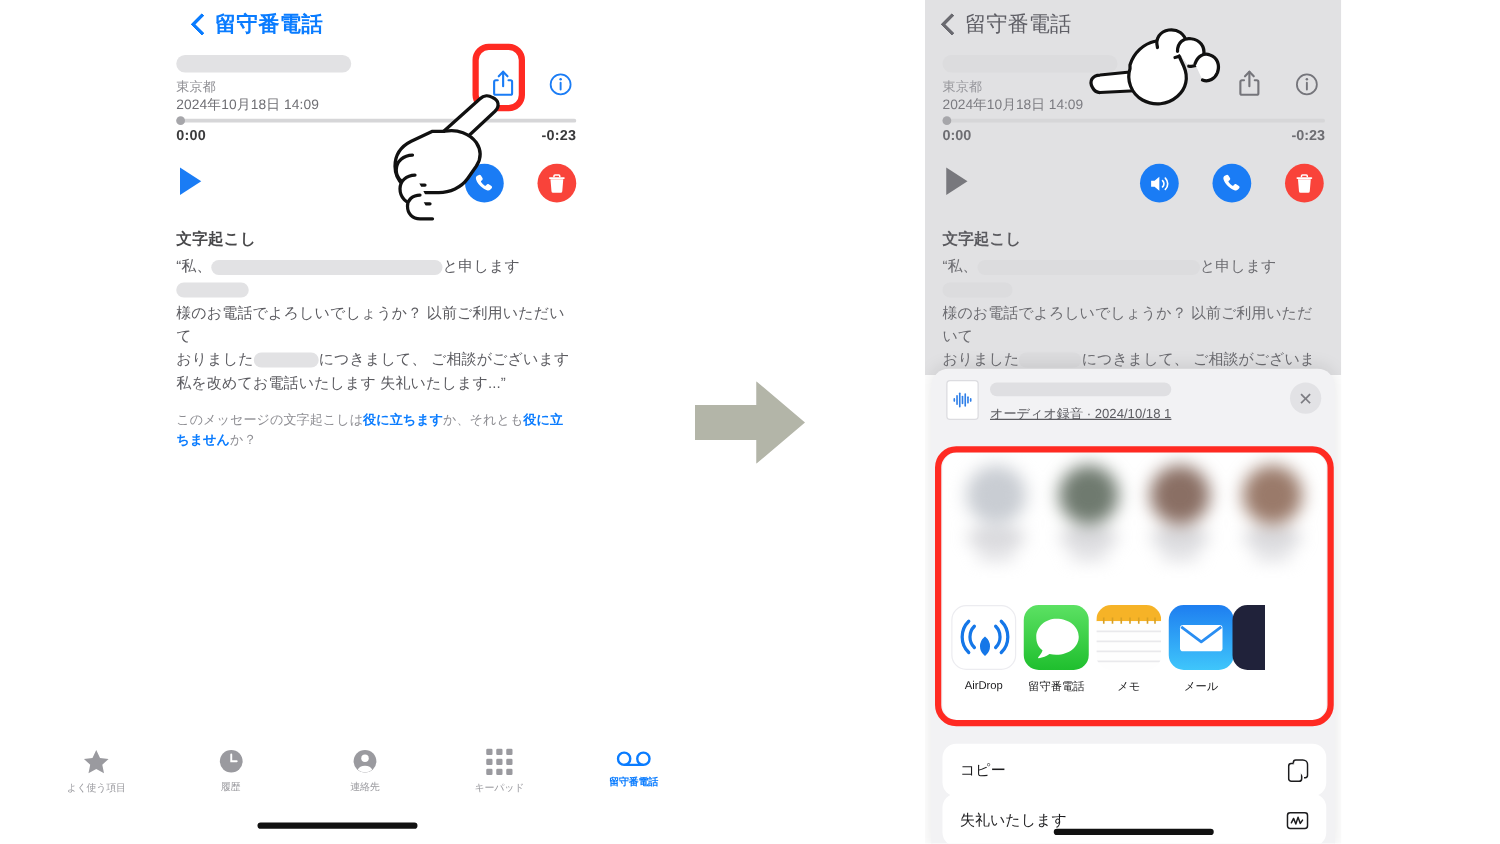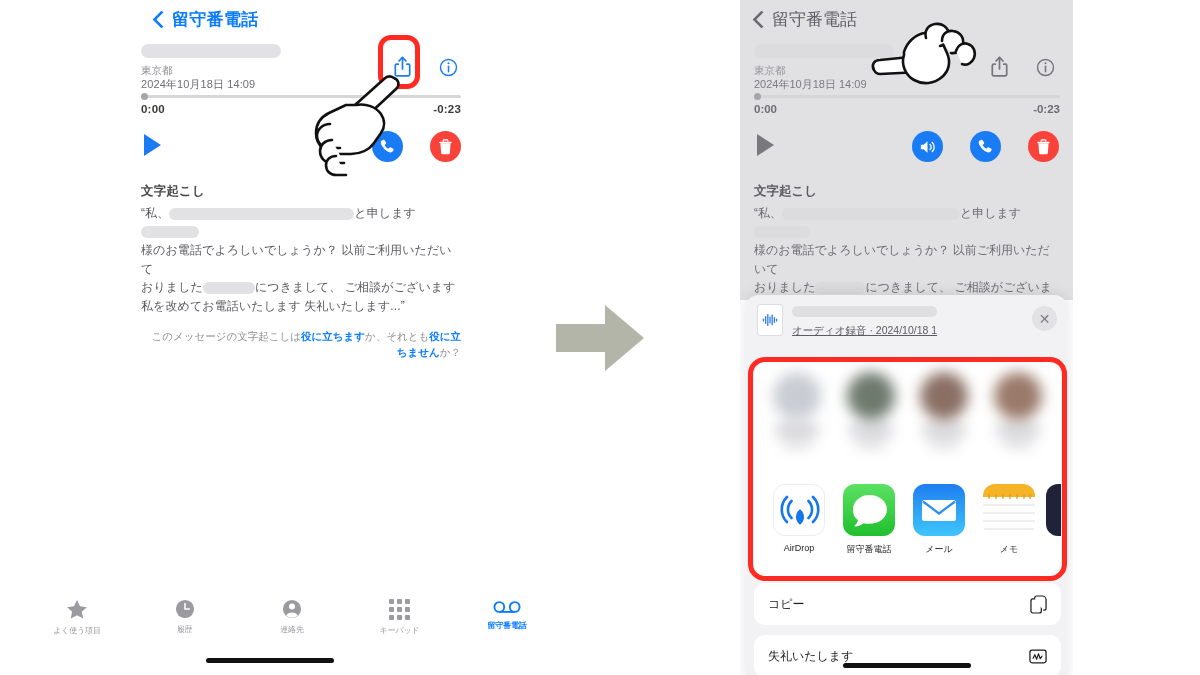--- a/index.html
+++ b/index.html
@@ -48,21 +48,21 @@
     border-left: 17px solid #1a7cf5; border-top: 11px solid transparent; border-bottom: 11px solid transparent;
   }
   .round-btn { position: absolute; width: 31px; height: 31px; border-radius: 50%; display: flex; align-items: center; justify-content: center; }
   .btn-call { background: #1a7cf5; right: 58px; top: 1px; }
   .btn-trash { background: #f9433a; right: 0; top: 1px; }
 
   .tr-wrap { position: absolute; left: 141px; top: 183px; width: 320px; }
   .tr-title { font-size: 12.5px; font-weight: 700; color: #48484a; letter-spacing: .2px; }
   .tr-body { margin-top: 4px; font-size: 12px; color: #5b5b60; line-height: 1.55; letter-spacing: .1px; }
   .tr-body .redact { height: 12px; }
-  .tr-feedback { margin-top: 12px; font-size: 10.5px; color: #8e8e93; line-height: 1.6; text-align: right; }
+  .tr-feedback { margin-top: 12px; font-size: 10.5px; color: #8e8e93; line-height: 1.6; }
   .tr-feedback a { color: #0a7cff; font-weight: 700; text-decoration: none; }
 
   
   .tabbar { position: absolute; left: 0; bottom: 0; width: 540px; height: 86px; }
   .tabs { display: flex; justify-content: space-between; gap: 0; padding-top: 10px; margin-left: 44px; }
   .tab { width: 66px; display: flex; flex-direction: column; align-items: center; gap: 5px; }
   .tab-label { font-size: 8px; color: #9a9a9f; white-space: nowrap; letter-spacing: -.2px; }
   .tab.active .tab-label { color: #0a7cff; font-weight: 700; }
   .home-ind { position: absolute; left: 50%; transform: translateX(-50%); bottom: 12px; width: 128px; height: 5px; border-radius: 3px; background: #111; }
 
@@ -140,32 +140,32 @@
   }
   .blur-contacts { display: flex; gap: 4px; padding: 10px 8px 0; filter: blur(7px); }
   .bc { width: 70px; display: flex; flex-direction: column; align-items: center; gap: 6px; }
   .bc-av { width: 48px; height: 48px; border-radius: 50%; }
   .bc-l { width: 44px; height: 8px; border-radius: 4px; background: #bcbcc2; }
   .bc-l2 { width: 30px; height: 7px; border-radius: 4px; background: #cfcfd4; }
 
   .apps-card {
     position: absolute; left: 9px; top: 177px; width: 307px; height: 104px;
     background: #fff; border-radius: 0 0 12px 12px; display: flex; align-items: flex-start;
-    padding: 12px 0 0 16px; gap: 12px; overflow: hidden;
+    padding: 12px 0 0 4px; overflow: hidden;
   }
   .app { width: 58px; display: flex; flex-direction: column; align-items: center; gap: 7px; flex: 0 0 auto; }
   .app-ic { width: 52px; height: 52px; border-radius: 12px; overflow: hidden; }
   .app-lb { font-size: 9px; color: #1c1c1e; white-space: nowrap; }
 
   .sheet-row {
     position: absolute; left: 9px; width: 307px; height: 42px; background: #fff; border-radius: 11px;
     display: flex; align-items: center; justify-content: space-between; padding: 0 14px;
   }
   .sheet-row .lbl { font-size: 12px; color: #1c1c1e; }
-  .row-copy { top: 288px; }
+  .row-copy { top: 300px; }
   .row-note { top: 340px; }
 
   .r-home { position: absolute; left: 50%; transform: translateX(-50%); bottom: 7px; width: 128px; height: 5px; border-radius: 3px; background: #111; z-index: 9; }
 
   
   .hand { position: absolute; z-index: 8; pointer-events: none; }
 </style>
 </head>
 <body>
 
@@ -447,29 +447,20 @@
           </span>
           <span class="app-lb">AirDrop</span>
         </div>
         <div class="app">
           <span class="app-ic" style="background:linear-gradient(#5ce163,#1fbf2e)">
             <svg width="52" height="52" viewBox="0 0 52 52">
               <path d="M26 11 c10.5 0 18 6.4 18 14.4 0 8 -7.5 14.4 -18 14.4 a24 24 0 0 1 -5.4 -.6 c-2.3 1.6 -5.5 3 -8.4 3.3 -.7 .1 -1 -.5 -.5 -1 1.7 -1.7 2.9 -3.6 3.3 -5.3 -3.7 -2.7 -5 -6.3 -5 -10.8 0 -8 7.5 -14.4 16 -14.4 z" fill="#fff"></path>
             </svg>
           </span>
           <span class="app-lb">留守番電話</span>
-        </div>
-        <div class="app">
-          <span class="app-ic" style="background:linear-gradient(#1e7ef0,#3fc6fb)">
-            <svg width="52" height="52" viewBox="0 0 52 52">
-              <rect x="9" y="16" width="34" height="21" rx="2.5" fill="#fff"></rect>
-              <path d="M10 17.5 L26 29.5 L42 17.5" stroke="#2a8ef2" stroke-width="2.2" fill="none" stroke-linejoin="round"></path>
-            </svg>
-          </span>
-          <span class="app-lb">メール</span>
         </div>
         <div class="app">
           <span class="app-ic" style="background:#fff">
             <svg width="52" height="52" viewBox="0 0 52 52">
               <rect x="0" y="0" width="52" height="13" fill="#f6b327"></rect>
               <rect x="0" y="13" width="52" height="39" fill="#fefefe"></rect>
               <g stroke="#e9e9ec" stroke-width="1.4">
                 <path d="M0 21 H52"></path>
                   <path d="M0 29 H52"></path>
                   <path d="M0 37 H52"></path>
@@ -481,20 +472,29 @@
                   <path d="M20 10 V15"></path>
                   <path d="M27 10 V15"></path>
                   <path d="M34 10 V15"></path>
                   <path d="M41 10 V15"></path>
                   <path d="M47 10 V15"></path>
               </g>
             </svg>
           </span>
           <span class="app-lb">メモ</span>
         </div>
+        <div class="app">
+          <span class="app-ic" style="background:linear-gradient(#1e7ef0,#3fc6fb)">
+            <svg width="52" height="52" viewBox="0 0 52 52">
+              <rect x="9" y="16" width="34" height="21" rx="2.5" fill="#fff"></rect>
+              <path d="M10 17.5 L26 29.5 L42 17.5" stroke="#2a8ef2" stroke-width="2.2" fill="none" stroke-linejoin="round"></path>
+            </svg>
+          </span>
+          <span class="app-lb">メール</span>
+        </div>
         <div class="app" style="width:18px">
           <span class="app-ic" style="background:#20223a;width:26px;border-radius:12px 0 0 12px"></span>
         </div>
       </div>
 
       <div class="sheet-highlight"></div>
 
       <div class="sheet-row row-copy">
         <span class="lbl">コピー</span>
         <svg width="17" height="19" viewBox="0 0 18 20">

